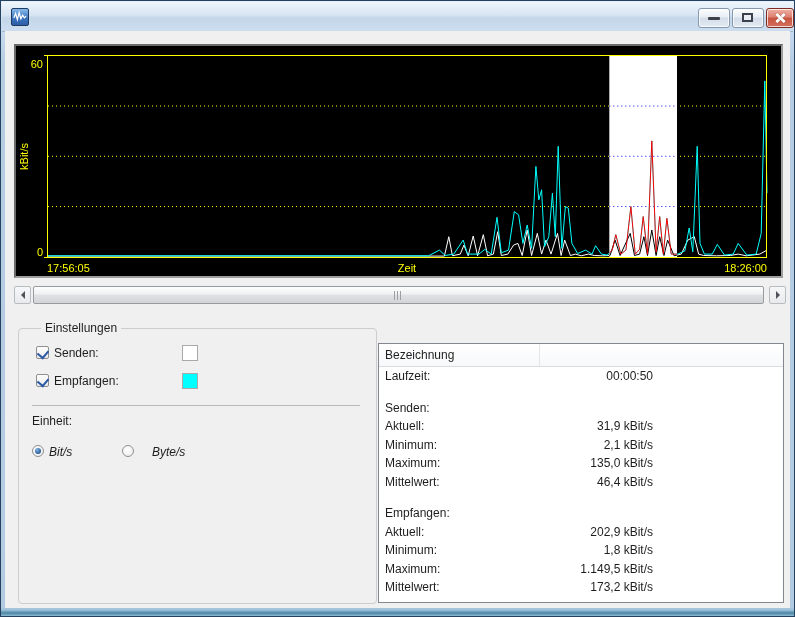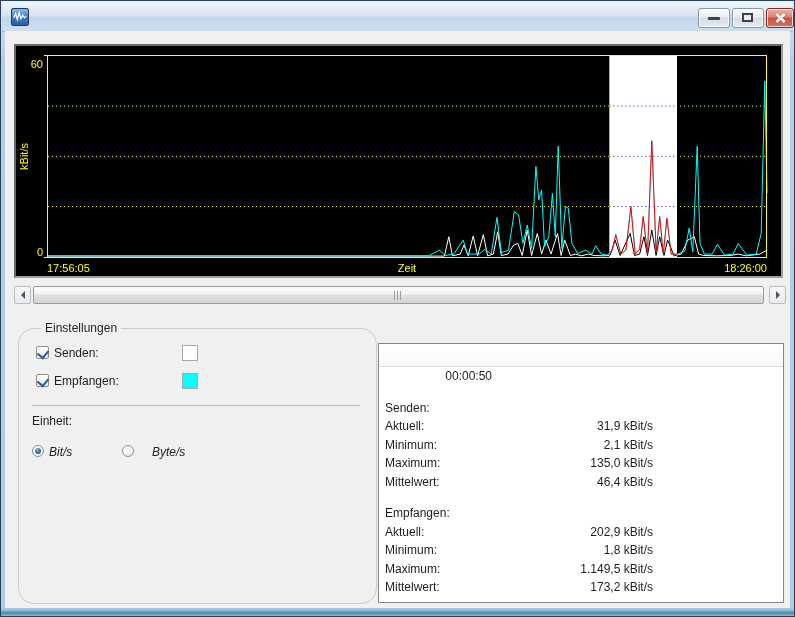--- a/index.html
+++ b/index.html
@@ -25,21 +25,21 @@
   .hscroll{position:absolute;left:9px;top:255px;width:772px;height:18px;background:#f0f0f0;}
   .sbtn{position:absolute;top:0;width:17px;height:18px;border:1px solid #b8bcbf;border-radius:2px;background:linear-gradient(180deg,#f6f7f8,#e8eaec);box-sizing:border-box;}
   .sbtn.left{left:0;}
   .sbtn.right{right:0;}
   .arrow{position:absolute;top:50%;left:50%;width:0;height:0;border:4px solid transparent;}
   .arrow.l{border-right-color:#4d5359;margin:-4px 0 0 -6px;}
   .arrow.r{border-left-color:#4d5359;margin:-4px 0 0 -2px;}
   .sthumb{position:absolute;left:19px;top:0;width:731px;height:18px;border:1px solid #979ca1;border-radius:2px;background:linear-gradient(180deg,#fdfdfd 0,#f0f1f2 45%,#dfe1e3 50%,#d2d4d6 100%);box-sizing:border-box;}
   .sgrip{position:absolute;left:50%;top:4px;width:9px;height:9px;margin-left:-5px;background:repeating-linear-gradient(90deg,#9b9fa3 0,#9b9fa3 1px,transparent 1px,transparent 3px);}
   
-  .groupbox{position:absolute;left:13px;top:297px;width:359px;height:276px;border:1px solid #cdcdcd;border-radius:16px;box-sizing:border-box;}
+  .groupbox{position:absolute;left:13px;top:297px;width:359px;height:276px;border:1px solid #cdcdcd;border-radius:4px;box-sizing:border-box;}
   .groupbox-label{position:absolute;top:-8px;left:22px;background:#f0f0f0;padding:0 4px;line-height:14px;}
   .check-row{position:absolute;left:17px;height:16px;}
   .check-row.r1{top:16px;}
   .check-row.r2{top:44px;}
   .checkbox{position:absolute;left:0;top:1px;width:13px;height:13px;border:1px solid #8e8f8f;border-radius:2px;background:linear-gradient(180deg,#fdfdfd,#ebebeb);box-sizing:border-box;}
   .checkbox .tick{position:absolute;left:2px;top:1px;width:6px;height:8px;border-right:2px solid #2c5aa5;border-bottom:2px solid #2c5aa5;transform:rotate(40deg);transform-origin:center;display:none;}
   .checkbox.checked .tick{display:block;}
   .check-label{position:absolute;left:18px;top:1px;white-space:nowrap;}
   .swatch{position:absolute;left:146px;top:0;width:16px;height:16px;border:1px solid #a9a9a9;box-sizing:border-box;}
   .separator{position:absolute;left:13px;right:16px;top:76px;height:1px;background:#b9b9b9;}
@@ -165,23 +165,25 @@
         <span class="radio-label" style="left:17px;">Bit/s</span>
         <span class="radio" id="rd1" style="left:90px;"></span>
         <span class="radio-label" style="left:120px;">Byte/s</span>
       </div>
     </div>
 
     <div class="stat-label">Statistik:</div>
 
     <div class="stat-table">
       <div class="thead">
+        <div class="thcell c0">Bezeichnung</div>
       </div>
       <div id="stat-rows">
           <div class="trow">
+            <div class="tcell c0">Laufzeit:</div>
             <div class="tcell c1">00:00:50</div>
             <div class="tcell c2"></div>
           </div>
           <div class="trow blank">
             <div class="tcell c0"></div>
             <div class="tcell c1"></div>
             <div class="tcell c2"></div>
           </div>
           <div class="trow">
             <div class="tcell c0">Senden:</div>

